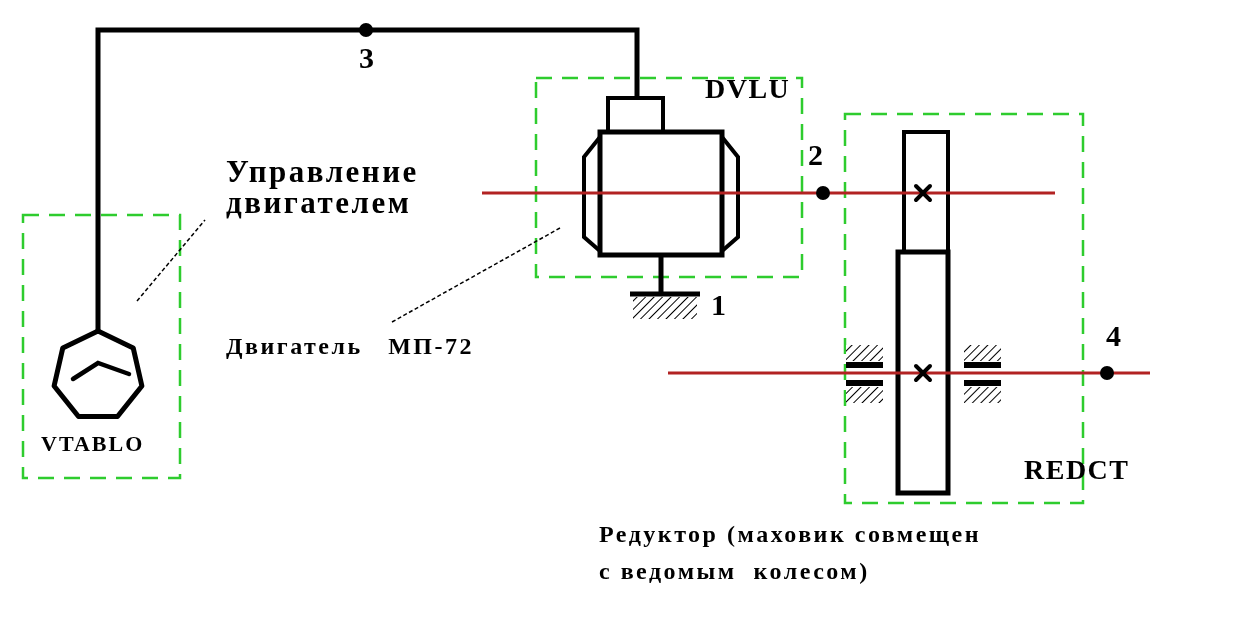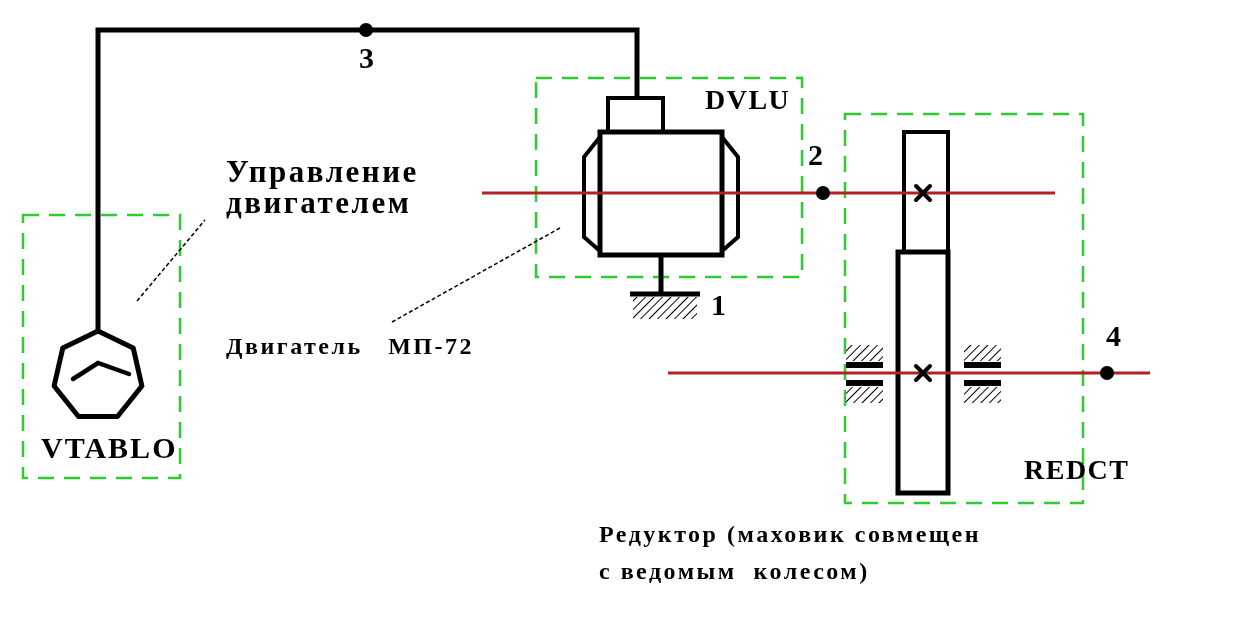--- a/index.html
+++ b/index.html
@@ -25,22 +25,22 @@
     line-height:1.05;
   }
   .caption{font-size:24px;letter-spacing:2.5px;}
   .blockname{font-size:28px;letter-spacing:1.5px;}
   .nodenum{font-size:30px;}
   #lbl-control1{left:226px;top:156px;font-size:31px;letter-spacing:2.5px;}
   #lbl-control2{left:226px;top:187px;font-size:31px;letter-spacing:2.5px;}
   #lbl-motor{left:226px;top:334px;}
   #lbl-reducer1{left:599px;top:522px;}
   #lbl-reducer2{left:599px;top:559px;}
-  #lbl-vtablo{left:41px;top:432px;font-size:30px;letter-spacing:2px;}
-  #lbl-dvlu{left:705px;top:85px;}
+  #lbl-vtablo{left:41px;top:432px;font-size:22px;letter-spacing:2px;}
+  #lbl-dvlu{left:705px;top:74px;}
   #lbl-redct{left:1024px;top:455px;}
   #num-1{left:711px;top:289px;}
   #num-2{left:808px;top:139px;}
   #num-3{left:359px;top:42px;}
   #num-4{left:1106px;top:320px;}
 </style>
 </head>
 <body>
 
 <div class="canvas">

